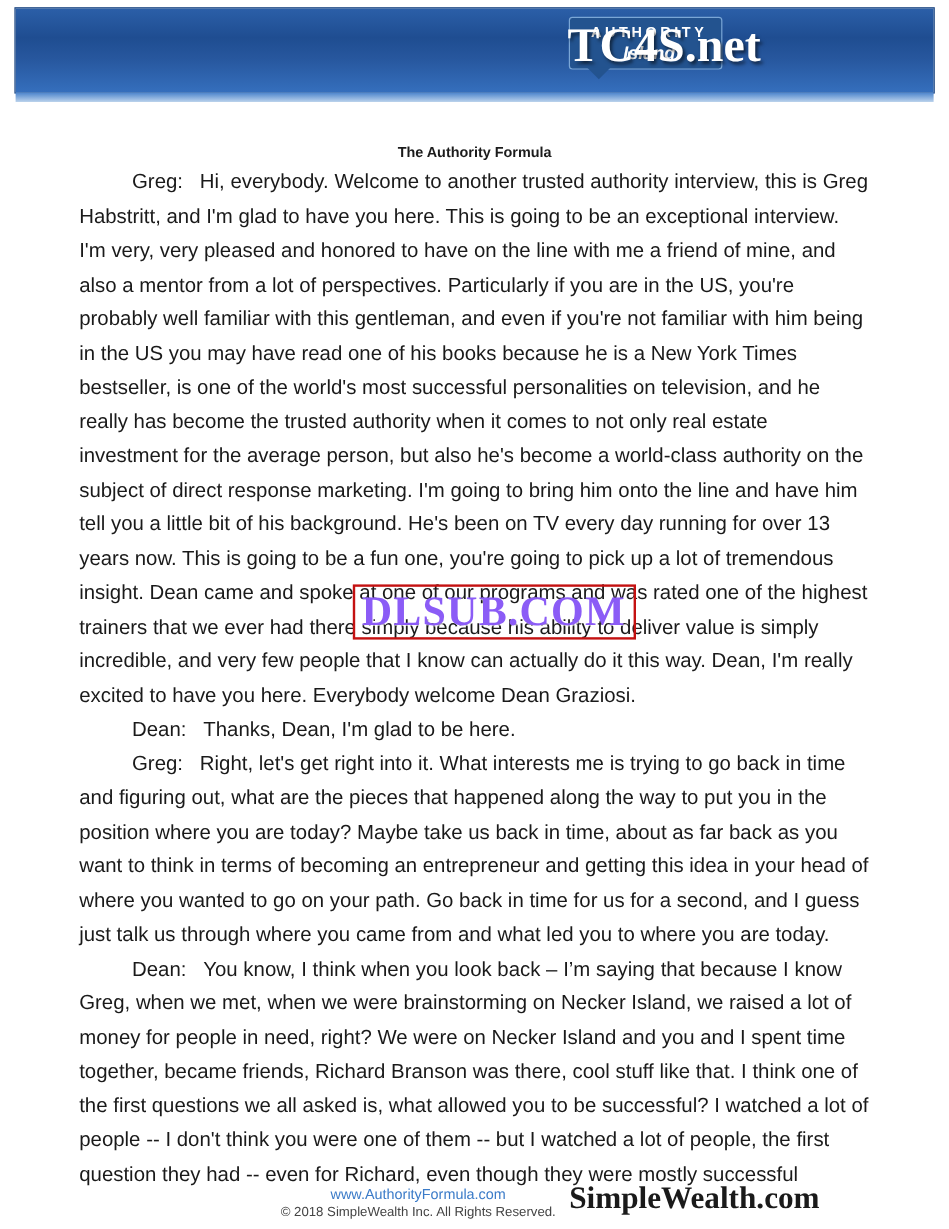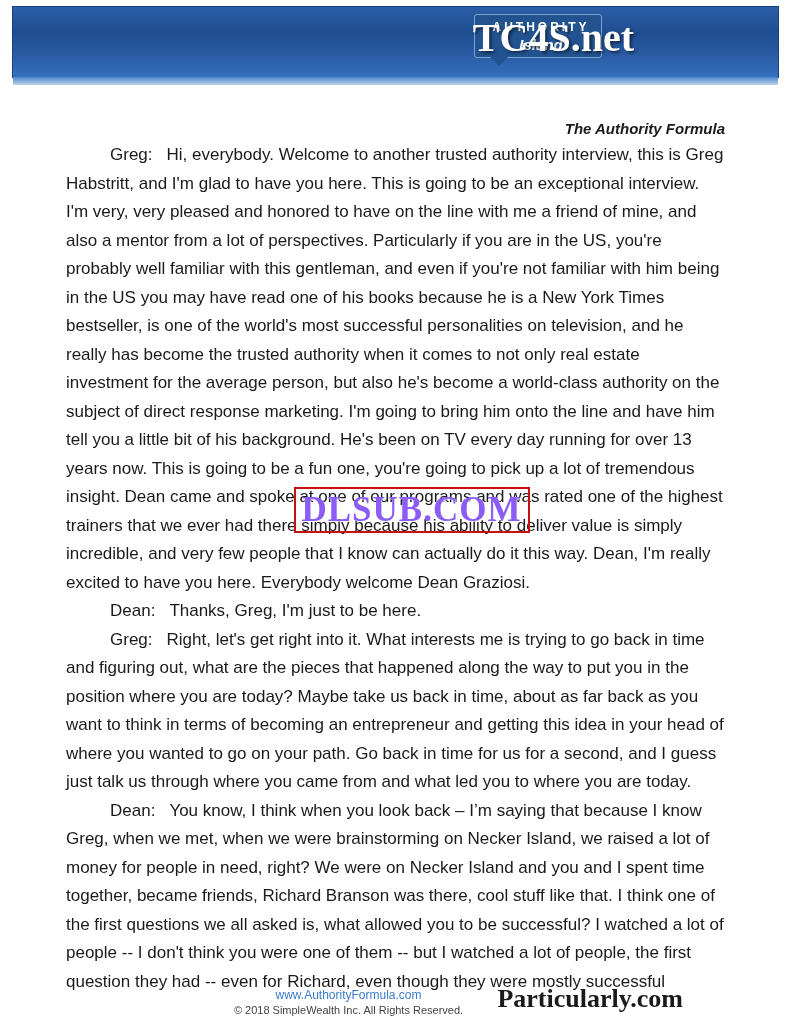--- a/index.html
+++ b/index.html
@@ -107,24 +107,23 @@
   }
 
   
   .doc {
     position: relative;
     padding: 0 66px;
     box-sizing: border-box;
     width: 791px;
   }
   .subtitle {
-    text-align: right;
-    font-size: 15px;
-    font-weight: bold;
-    font-style: italic;
+    text-align: center;
+    font-size: 12px;
+    font-weight: bold;
     color: #1b1b1b;
     margin: 28px 0 4px 0;
     font-family: "Liberation Sans", sans-serif;
   }
   .title {
     text-align: center;
     font-size: 22px;
     font-weight: bold;
     color: #1f5aa6;
     margin: 6px 0 26px 0;
@@ -212,29 +211,29 @@
   <div class="wm-tc4s">TC4S.net</div>
 </div>
 
 <div class="doc">
   <div class="subtitle">The Authority Formula</div>
 
   <p class="para">
     <span class="speaker">Greg:</span><span class="speaker-gap"></span><span>Hi, everybody. Welcome to another trusted authority interview, this is Greg Habstritt, and I'm glad to have you here. This is going to be an exceptional interview. I'm very, very pleased and honored to have on the line with me a friend of mine, and also a mentor from a lot of perspectives. Particularly if you are in the US, you're probably well familiar with this gentleman, and even if you're not familiar with him being in the US you may have read one of his books because he is a New York Times bestseller, is one of the world's most successful personalities on television, and he really has become the trusted authority when it comes to not only real estate investment for the average person, but also he's become a world-class authority on the subject of direct response marketing. I'm going to bring him onto the line and have him tell you a little bit of his background. He's been on TV every day running for over 13 years now. This is going to be a fun one, you're going to pick up a lot of tremendous insight. Dean came and spoke at one of our programs and was rated one of the highest trainers that we ever had there simply because his ability to deliver value is simply incredible, and very few people that I know can actually do it this way. Dean, I'm really excited to have you here. Everybody welcome Dean Graziosi.</span>
   </p>
   <p class="para">
-    <span class="speaker">Dean:</span><span class="speaker-gap"></span><span>Thanks, Greg, I'm just to be here.</span>
+    <span class="speaker">Dean:</span><span class="speaker-gap"></span><span>Thanks, Dean, I'm glad to be here.</span>
   </p>
   <p class="para">
     <span class="speaker">Greg:</span><span class="speaker-gap"></span><span>Right, let's get right into it. What interests me is trying to go back in time and figuring out, what are the pieces that happened along the way to put you in the position where you are today? Maybe take us back in time, about as far back as you want to think in terms of becoming an entrepreneur and getting this idea in your head of where you wanted to go on your path. Go back in time for us for a second, and I guess just talk us through where you came from and what led you to where you are today.</span>
   </p>
   <p class="para">
     <span class="speaker">Dean:</span><span class="speaker-gap"></span><span>You know, I think when you look back – I’m saying that because I know Greg, when we met, when we were brainstorming on Necker Island, we raised a lot of money for people in need, right? We were on Necker Island and you and I spent time together, became friends, Richard Branson was there, cool stuff like that. I think one of the first questions we all asked is, what allowed you to be successful? I watched a lot of people -- I don't think you were one of them -- but I watched a lot of people, the first question they had -- even for Richard, even though they were mostly successful</span>
   </p>
 </div>
 
 <div class="wm-dlsub">DLSUB.COM</div>
 
 <div class="footer">
   <a class="footer-link" href="#">www.AuthorityFormula.com</a>
   <span class="footer-copy">© 2018 SimpleWealth Inc.  All Rights Reserved.</span>
-  <div class="wm-tx">Particularly.com</div>
+  <div class="wm-tx">SimpleWealth.com</div>
 </div>
 
 </body></html>

